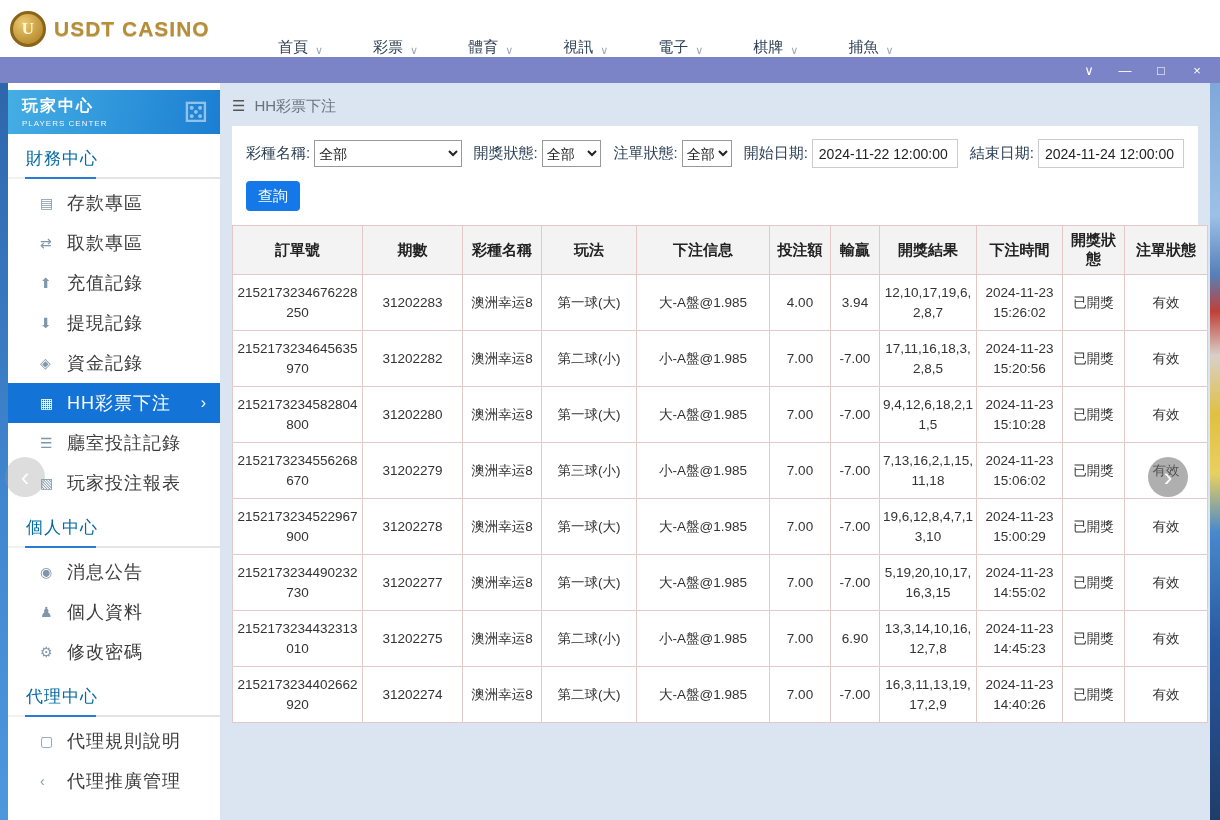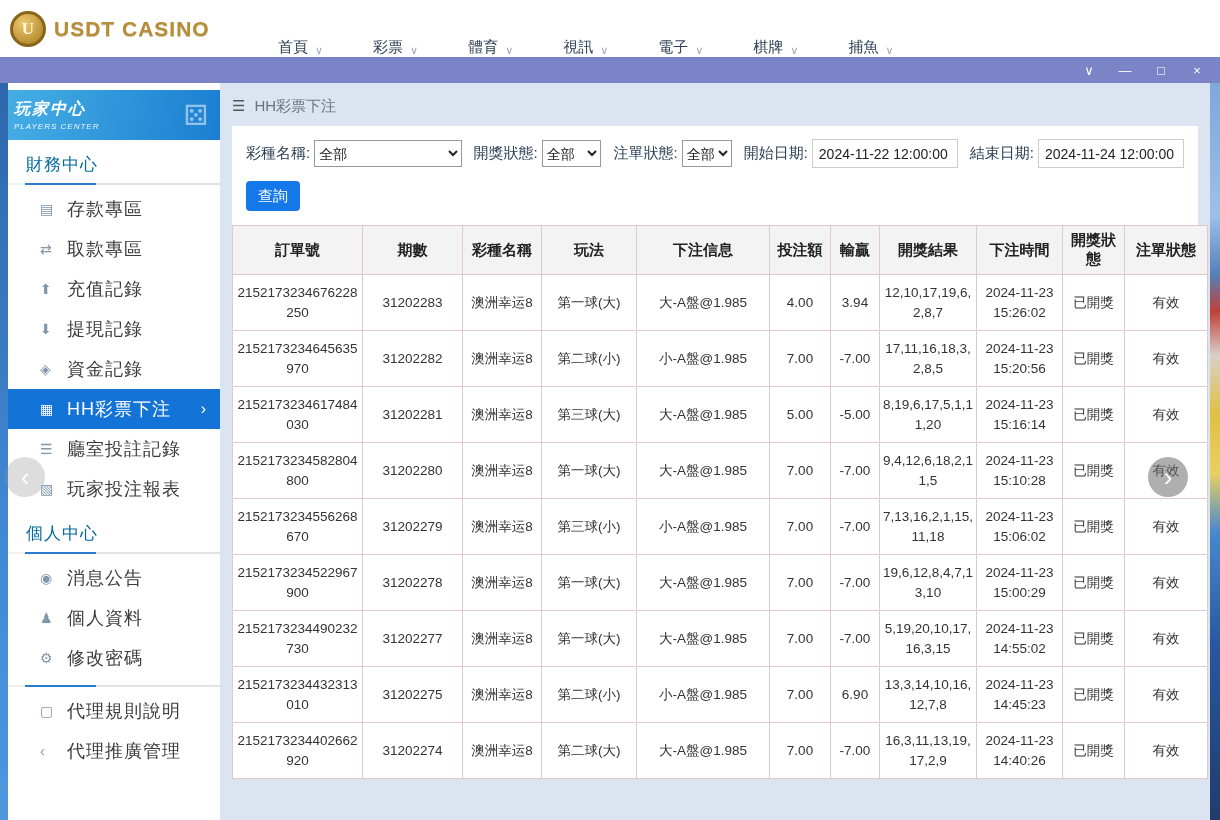--- a/index.html
+++ b/index.html
@@ -28,22 +28,22 @@
 
   
   .window { display:flex; height:737px; }
   .left-strip { width:8px; background:linear-gradient(180deg,#2e66ab 0%,#3f86cf 55%,#4e97dd 100%); }
   .right-strip { width:10px;
       background:linear-gradient(180deg,#7ea8d8 0%,#9cc0e8 18%,#5580b8 26%,#c04038 31%,
                  #d8d0c8 37%,#e0c040 45%,#e8d060 53%,#4888cc 61%,#2858a0 76%,#203c6a 100%); }
 
   
   .sidebar { width:212px; background:#fff; padding-top:7px; overflow:hidden; }
-  .side-header { height:50px; background:linear-gradient(100deg,#45aee4,#1b7ed2); color:#fff;
-                 display:flex; align-items:center; justify-content:space-between; padding:0 12px 0 6px;font-style:italic; }
+  .side-header { height:44px; background:linear-gradient(100deg,#45aee4,#1b7ed2); color:#fff;
+                 display:flex; align-items:center; justify-content:space-between; padding:0 12px 0 14px; }
   .side-title { font-size:16px; font-weight:bold; letter-spacing:2px; }
   .side-sub { font-size:8px; letter-spacing:1px; margin-top:2px; opacity:.92; }
   .dice { font-size:28px; color:rgba(255,255,255,.5); }
   .section-heading { font-size:17px; color:#0369a1; padding:13px 0 0 18px; letter-spacing:1px; }
   .rule { height:2px; margin:7px 0 4px 0;
           background:linear-gradient(90deg,#f1f1f1 0,#f1f1f1 17px,#2a7bd4 17px,#2a7bd4 88px,#e4e4e4 88px,#e4e4e4 100%); }
   .menu-item { height:40px; display:flex; align-items:center; padding-left:32px; cursor:pointer; }
   .mi-icon { width:27px; color:#7f96ab; font-size:14px; }
   .mi-label { font-size:18px; color:#3c3c3c; letter-spacing:1px; }
   .menu-item.active { background:#1373d6; }
@@ -188,20 +188,21 @@
       </div>
       <div class="menu-item">
         <span class="mi-icon">♟</span>
         <span class="mi-label">個人資料</span>
       </div>
       <div class="menu-item">
         <span class="mi-icon">⚙</span>
         <span class="mi-label">修改密碼</span>
       </div>
 
+      <div class="section-heading">代理中心</div>
       <div class="rule"></div>
       <div class="menu-item">
         <span class="mi-icon">▢</span>
         <span class="mi-label">代理規則說明</span>
       </div>
       <div class="menu-item">
         <span class="mi-icon">‹</span>
         <span class="mi-label">代理推廣管理</span>
       </div>
     </aside>
@@ -285,33 +286,20 @@
     <td>第二球(小)</td>
     <td>小-A盤@1.985</td>
     <td>7.00</td>
     <td>-7.00</td>
     <td class="break">17,11,16,18,3,2,8,5</td>
     <td>2024-11-23 15:20:56</td>
     <td>已開獎</td>
     <td>有效</td>
   </tr>
 
-  <tr>
-    <td class="break">2152173234617484030</td>
-    <td>31202281</td>
-    <td>澳洲幸运8</td>
-    <td>第三球(大)</td>
-    <td>大-A盤@1.985</td>
-    <td>5.00</td>
-    <td>-5.00</td>
-    <td class="break">8,19,6,17,5,1,11,20</td>
-    <td>2024-11-23 15:16:14</td>
-    <td>已開獎</td>
-    <td>有效</td>
-  </tr>
 
   <tr>
     <td class="break">2152173234582804800</td>
     <td>31202280</td>
     <td>澳洲幸运8</td>
     <td>第一球(大)</td>
     <td>大-A盤@1.985</td>
     <td>7.00</td>
     <td>-7.00</td>
     <td class="break">9,4,12,6,18,2,11,5</td>

